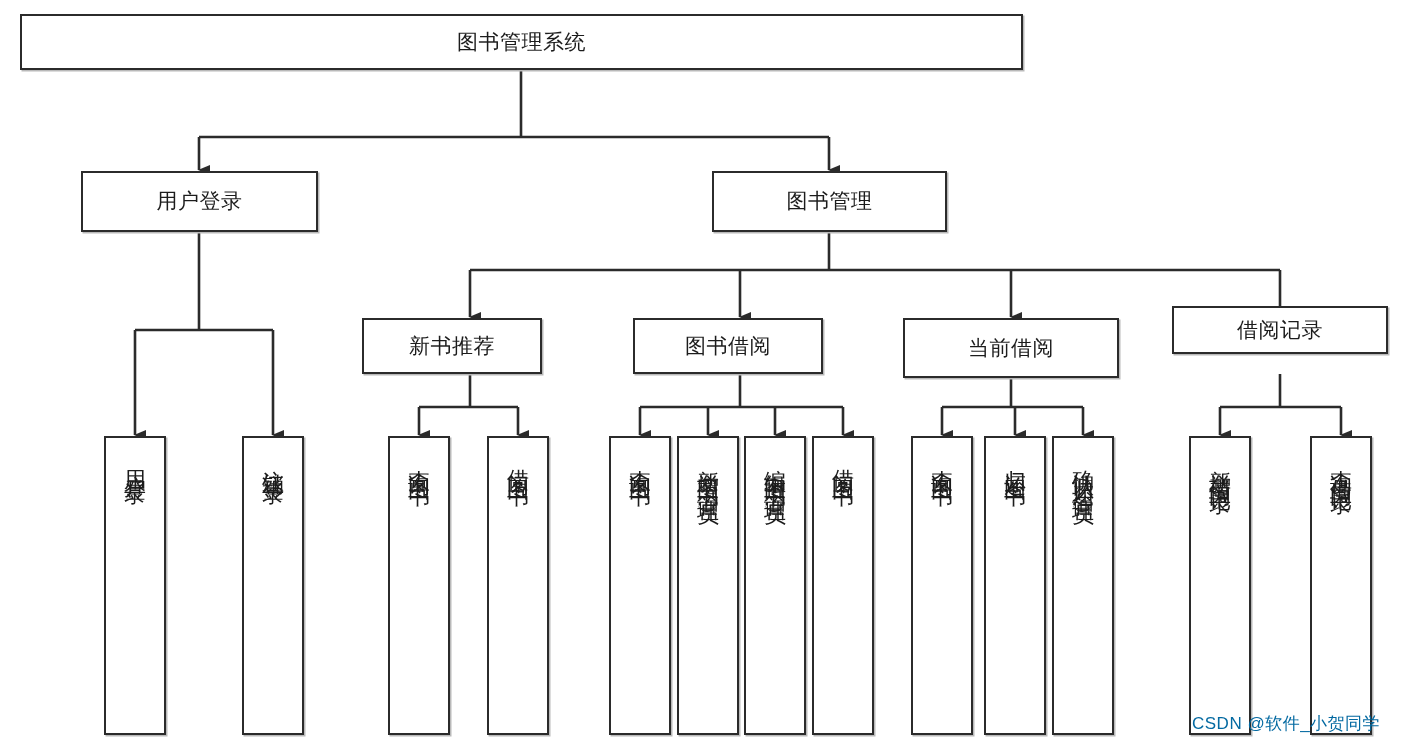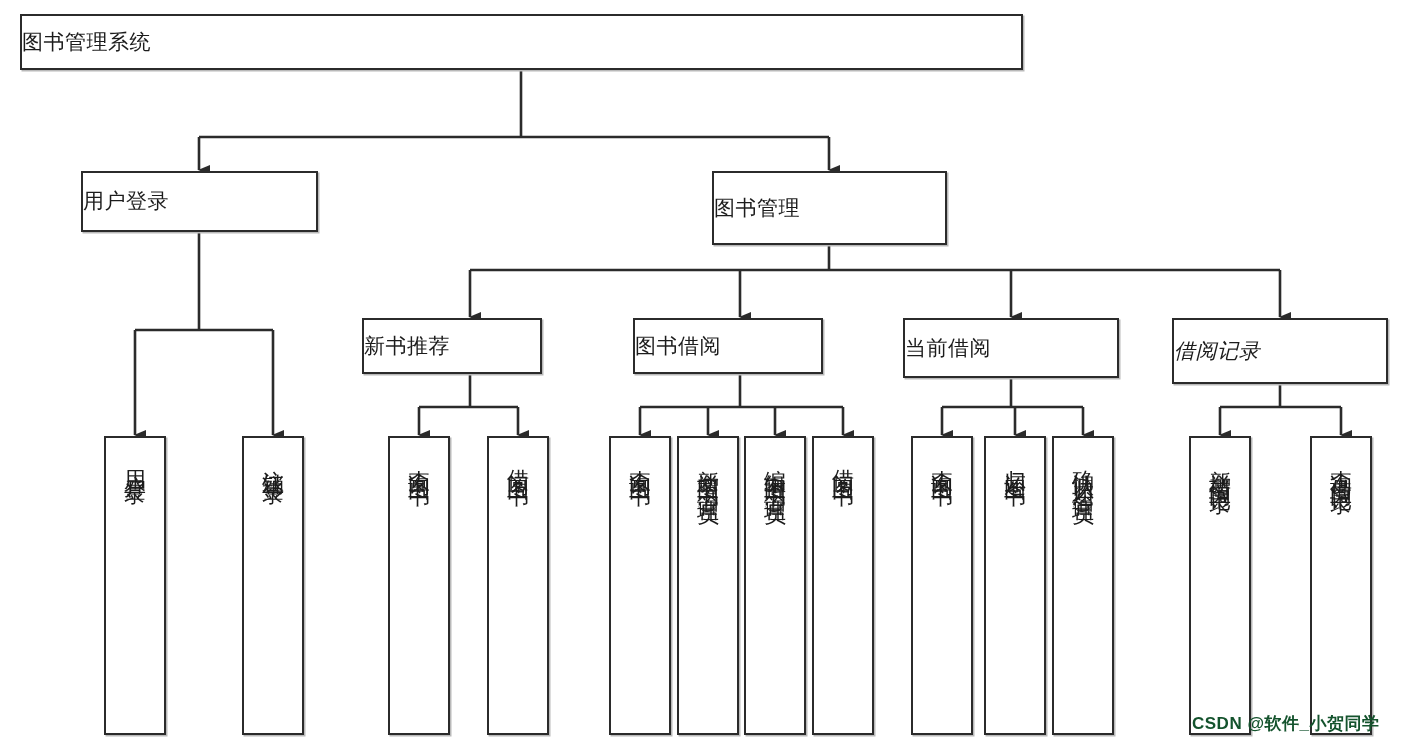--- a/index.html
+++ b/index.html
@@ -27,21 +27,21 @@
     height: 747px;
   }
   .node-box {
     position: absolute;
     box-sizing: border-box;
     background: #ffffff;
     border: 2px solid #2b2b2b;
     box-shadow: 1.5px 1.5px 0 0 #b9b9b9;
     display: flex;
     align-items: center;
-    justify-content: flex-start;
+    justify-content: center;
   }
   .node-label {
     color: #1c1c1c;
     font-size: 21px;
     line-height: 1.15;
     white-space: nowrap;
     letter-spacing: 0.5px;
   }
   .node-box.leaf {
     align-items: flex-start;
@@ -52,26 +52,25 @@
     writing-mode: vertical-rl;
     text-orientation: upright;
     -webkit-writing-mode: vertical-rl;
     font-size: 22px;
     letter-spacing: 5px;
     line-height: 1;
     white-space: nowrap;
   }
   .watermark {
     position: absolute;
-    color: #14532d;
+    color: #0369a1;
     font-size: 17px;
     white-space: nowrap;
     letter-spacing: 0.5px;
     pointer-events: none;
-    font-weight: bold;
   }
 </style>
 </head>
 <body>
 
 <div id="diagram-root">
 
   <svg id="diagram-svg" viewBox="0 0 1405 747" xmlns="http://www.w3.org/2000/svg">
     <defs>
       <marker id="arrowhead" markerWidth="10" markerHeight="12" refX="5" refY="11" orient="auto" markerUnits="userSpaceOnUse">
@@ -115,33 +114,33 @@
       </g>
   </svg>
 
   <div id="nodes-layer">
       <div class="node-box" style="left: 20px; top: 14px; width: 1003px; height: 56px;">
         <span class="node-label">图书管理系统</span>
       </div>
       <div class="node-box" style="left: 81px; top: 171px; width: 237px; height: 61px;">
         <span class="node-label">用户登录</span>
       </div>
-      <div class="node-box" style="left: 712px; top: 171px; width: 235px; height: 74px;">
+      <div class="node-box" style="left: 712px; top: 171px; width: 235px; height: 61px;">
         <span class="node-label">图书管理</span>
       </div>
       <div class="node-box" style="left: 362px; top: 318px; width: 180px; height: 56px;">
         <span class="node-label">新书推荐</span>
       </div>
       <div class="node-box" style="left: 633px; top: 318px; width: 190px; height: 56px;">
         <span class="node-label">图书借阅</span>
       </div>
       <div class="node-box" style="left: 903px; top: 318px; width: 216px; height: 60px;">
         <span class="node-label">当前借阅</span>
       </div>
-      <div class="node-box" style="left: 1172px; top: 318px; width: 216px; height: 66px; font-style: italic;">
+      <div class="node-box" style="left: 1172px; top: 306px; width: 216px; height: 48px;">
         <span class="node-label">借阅记录</span>
       </div>
       <div class="node-box leaf" style="left: 104px; top: 436px; width: 62px; height: 299px;">
         <span class="node-label vertical" style="margin-top: 14px;">用户登录</span>
       </div>
       <div class="node-box leaf" style="left: 242px; top: 436px; width: 62px; height: 299px;">
         <span class="node-label vertical" style="margin-top: 14px;">注销登录</span>
       </div>
       <div class="node-box leaf" style="left: 388px; top: 436px; width: 62px; height: 299px;">
         <span class="node-label vertical" style="margin-top: 14px;">查询图书</span>

